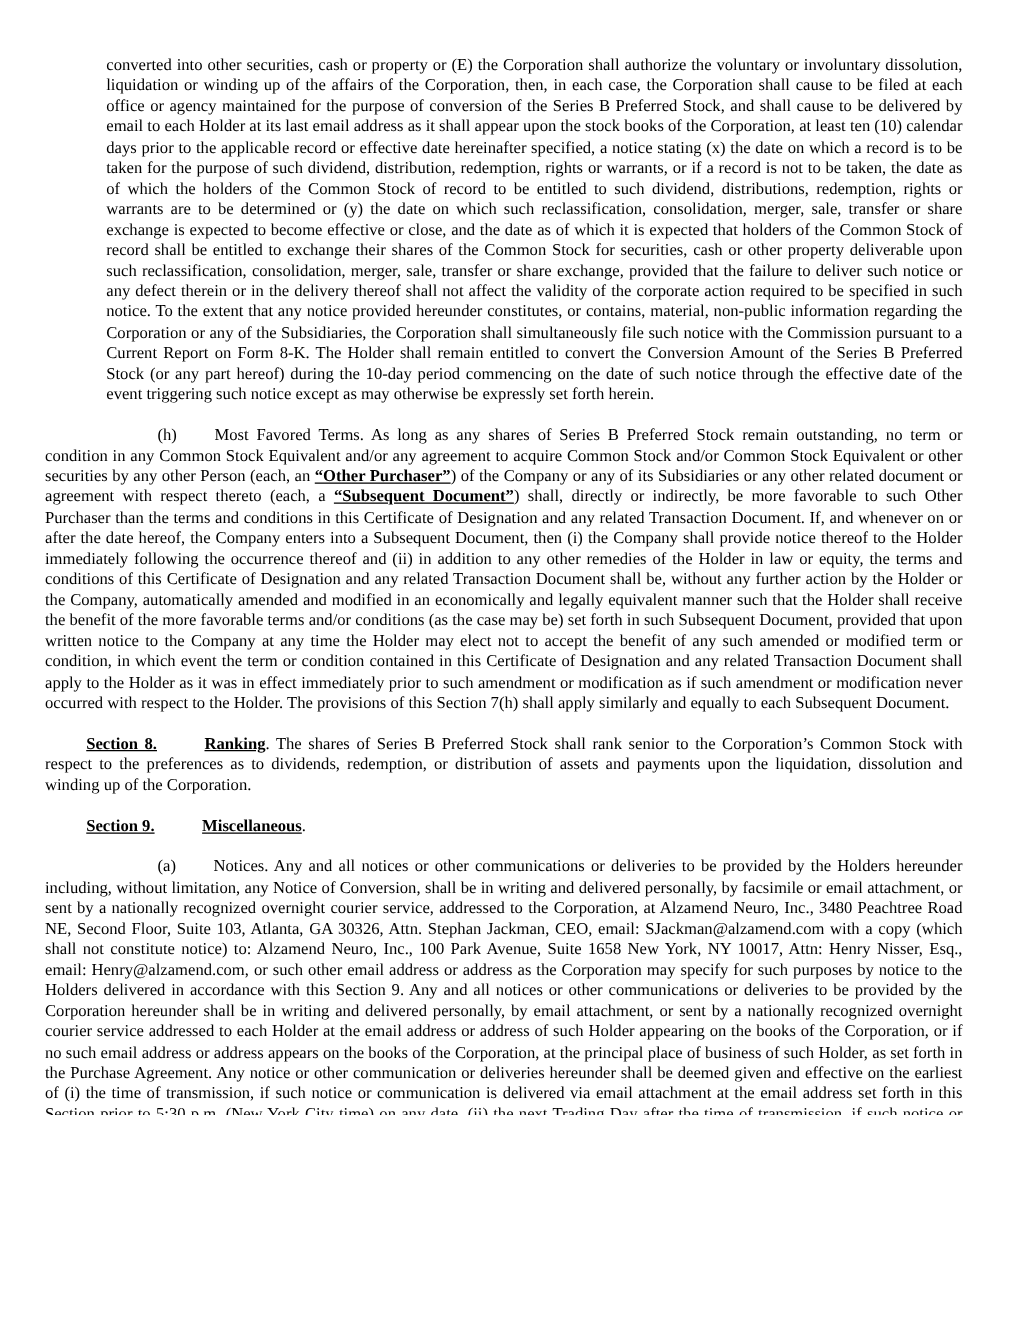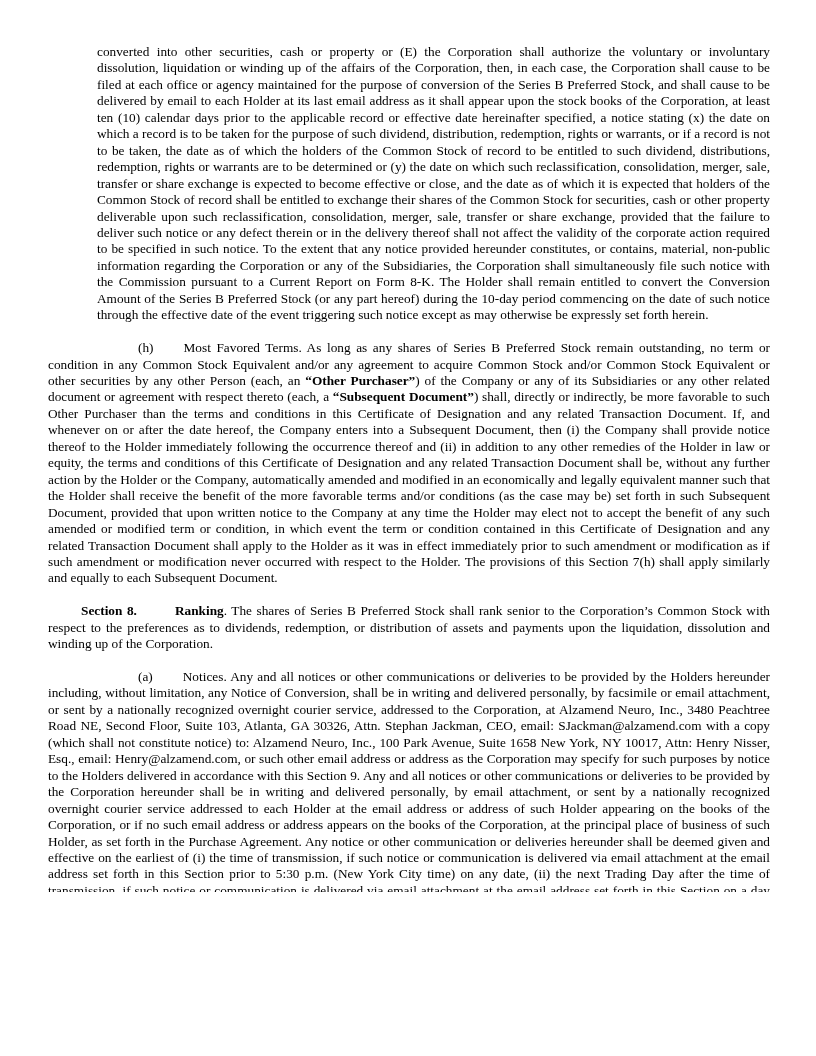--- a/index.html
+++ b/index.html
@@ -3,56 +3,57 @@
 <meta charset="utf-8">
 <style>
   html, body { margin: 0; padding: 0; background: #ffffff; }
   .page {
     position: relative;
     width: 816px;
     height: 892px;
     margin: 0 auto;
     background: #ffffff;
     box-sizing: border-box;
-    padding: 44px 46px 0 48px;
+    padding: 44px 46px 0 36px;
     font-family: "Liberation Serif", "DejaVu Serif", serif;
     font-size: 13.3px;
     line-height: 16.45px;
     color: #000000;
     overflow: hidden;
   }
   .doc-body { width: 100%; }
   .para {
     text-align: justify;
     margin: 0;
   }
   .para + .para { margin-top: 16.4px; }
   .para.indented-block { margin-left: 49px; }
   .para.lettered { text-indent: 90px; }
   .para.section { text-indent: 0; }
   .label { white-space: pre; }
   .label.bold { font-weight: bold; margin-left: 33px; }
   .tab { display: inline-block; width: 30px; }
   .tab.tab-wide { width: 38px; }
-  .bold { font-weight: bold; }
+  .bold { font-weight: bold; text-decoration: underline; }
   .underline { }
   .footer {
     position: absolute;
     top: 971px;
     left: 0;
     width: 816px;
     text-align: center;
     font-size: 13.3px;
   }
 </style>
 </head>
 <body>
 
 <div class="page">
   <div class="doc-body">
       <div class="para indented-block"><span>converted into other securities, cash or property or (E) the Corporation shall authorize the voluntary or involuntary dissolution, liquidation or winding up of the affairs of the Corporation, then, in each case, the Corporation shall cause to be filed at each office or agency maintained for the purpose of conversion of the Series B Preferred Stock, and shall cause to be delivered by email to each Holder at its last email address as it shall appear upon the stock books of the Corporation, at least ten (10) calendar days prior to the applicable record or effective date hereinafter specified, a notice stating (x) the date on which a record is to be taken for the purpose of such dividend, distribution, redemption, rights or warrants, or if a record is not to be taken, the date as of which the holders of the Common Stock of record to be entitled to such dividend, distributions, redemption, rights or warrants are to be determined or (y) the date on which such reclassification, consolidation, merger, sale, transfer or share exchange is expected to become effective or close, and the date as of which it is expected that holders of the Common Stock of record shall be entitled to exchange their shares of the Common Stock for securities, cash or other property deliverable upon such reclassification, consolidation, merger, sale, transfer or share exchange, provided that the failure to deliver such notice or any defect therein or in the delivery thereof shall not affect the validity of the corporate action required to be specified in such notice. To the extent that any notice provided hereunder constitutes, or contains, material, non-public information regarding the Corporation or any of the Subsidiaries, the Corporation shall simultaneously file such notice with the Commission pursuant to a Current Report on Form 8-K. The Holder shall remain entitled to convert the Conversion Amount of the Series B Preferred Stock (or any part hereof) during the 10-day period commencing on the date of such notice through the effective date of the event triggering such notice except as may otherwise be expressly set forth herein.</span></div>
       <div class="para lettered"><span class="label">(h)</span><span class="tab"></span><span class="underline">Most Favored Terms</span><span>. As long as any shares of Series B Preferred Stock remain outstanding, no term or condition in any Common Stock Equivalent and/or any agreement to acquire Common Stock and/or Common Stock Equivalent or other securities by any other Person (each, an </span><span class="bold">“Other Purchaser”</span><span>) of the Company or any of its Subsidiaries or any other related document or agreement with respect thereto (each, a </span><span class="bold">“Subsequent Document”</span><span>) shall, directly or indirectly, be more favorable to such Other Purchaser than the terms and conditions in this Certificate of Designation and any related Transaction Document. If, and whenever on or after the date hereof, the Company enters into a Subsequent Document, then (i) the Company shall provide notice thereof to the Holder immediately following the occurrence thereof and (ii) in addition to any other remedies of the Holder in law or equity, the terms and conditions of this Certificate of Designation and any related Transaction Document shall be, without any further action by the Holder or the Company, automatically amended and modified in an economically and legally equivalent manner such that the Holder shall receive the benefit of the more favorable terms and/or conditions (as the case may be) set forth in such Subsequent Document, provided that upon written notice to the Company at any time the Holder may elect not to accept the benefit of any such amended or modified term or condition, in which event the term or condition contained in this Certificate of Designation and any related Transaction Document shall apply to the Holder as it was in effect immediately prior to such amendment or modification as if such amendment or modification never occurred with respect to the Holder. The provisions of this Section 7(h) shall apply similarly and equally to each Subsequent Document.</span></div>
       <div class="para section"><span class="label bold">Section 8.</span><span class="tab tab-wide"></span><span class="bold">Ranking</span><span>. The shares of Series B Preferred Stock shall rank senior to the Corporation’s Common Stock with respect to the preferences as to dividends, redemption, or distribution of assets and payments upon the liquidation, dissolution and winding up of the Corporation.</span></div>
+      <div class="para section"><span class="label bold">Section 9.</span><span class="tab tab-wide"></span><span class="bold">Miscellaneous</span><span>.</span></div>
       <div class="para lettered"><span class="label">(a)</span><span class="tab"></span><span class="underline">Notices</span><span>. Any and all notices or other communications or deliveries to be provided by the Holders hereunder including, without limitation, any Notice of Conversion, shall be in writing and delivered personally, by facsimile or email attachment, or sent by a nationally recognized overnight courier service, addressed to the Corporation, at Alzamend Neuro, Inc., 3480 Peachtree Road NE, Second Floor, Suite 103, Atlanta, GA 30326, Attn. Stephan Jackman, CEO, email: SJackman@alzamend.com with a copy (which shall not constitute notice) to: Alzamend Neuro, Inc., 100 Park Avenue, Suite 1658 New York, NY 10017, Attn: Henry Nisser, Esq., email: Henry@alzamend.com, or such other email address or address as the Corporation may specify for such purposes by notice to the Holders delivered in accordance with this Section 9. Any and all notices or other communications or deliveries to be provided by the Corporation hereunder shall be in writing and delivered personally, by email attachment, or sent by a nationally recognized overnight courier service addressed to each Holder at the email address or address of such Holder appearing on the books of the Corporation, or if no such email address or address appears on the books of the Corporation, at the principal place of business of such Holder, as set forth in the Purchase Agreement. Any notice or other communication or deliveries hereunder shall be deemed given and effective on the earliest of (i) the time of transmission, if such notice or communication is delivered via email attachment at the email address set forth in this Section prior to 5:30 p.m. (New York City time) on any date, (ii) the next Trading Day after the time of transmission, if such notice or communication is delivered via email attachment at the email address set forth in this Section on a day that is not a Trading Day or later than 5:30 p.m. (New York City time) on any Trading Day, (iii) the second Trading Day following the date of mailing, if sent by U.S. nationally recognized overnight courier service, or (iv) upon actual receipt by the party to whom such notice is required to be given.</span></div>
       <div class="para lettered"><span class="label">(b)</span><span class="tab"></span><span class="underline">Lost or Mutilated Preferred Stock Subsequent</span><span>. If a Holder’s Series B Preferred Stock certificate shall be mutilated, lost, stolen or destroyed, the Corporation shall execute and deliver, in exchange and substitution for and upon cancellation of</span></div>
     </div>
   <div class="footer">- 9 -</div>
 </div>
 
 </body></html>

